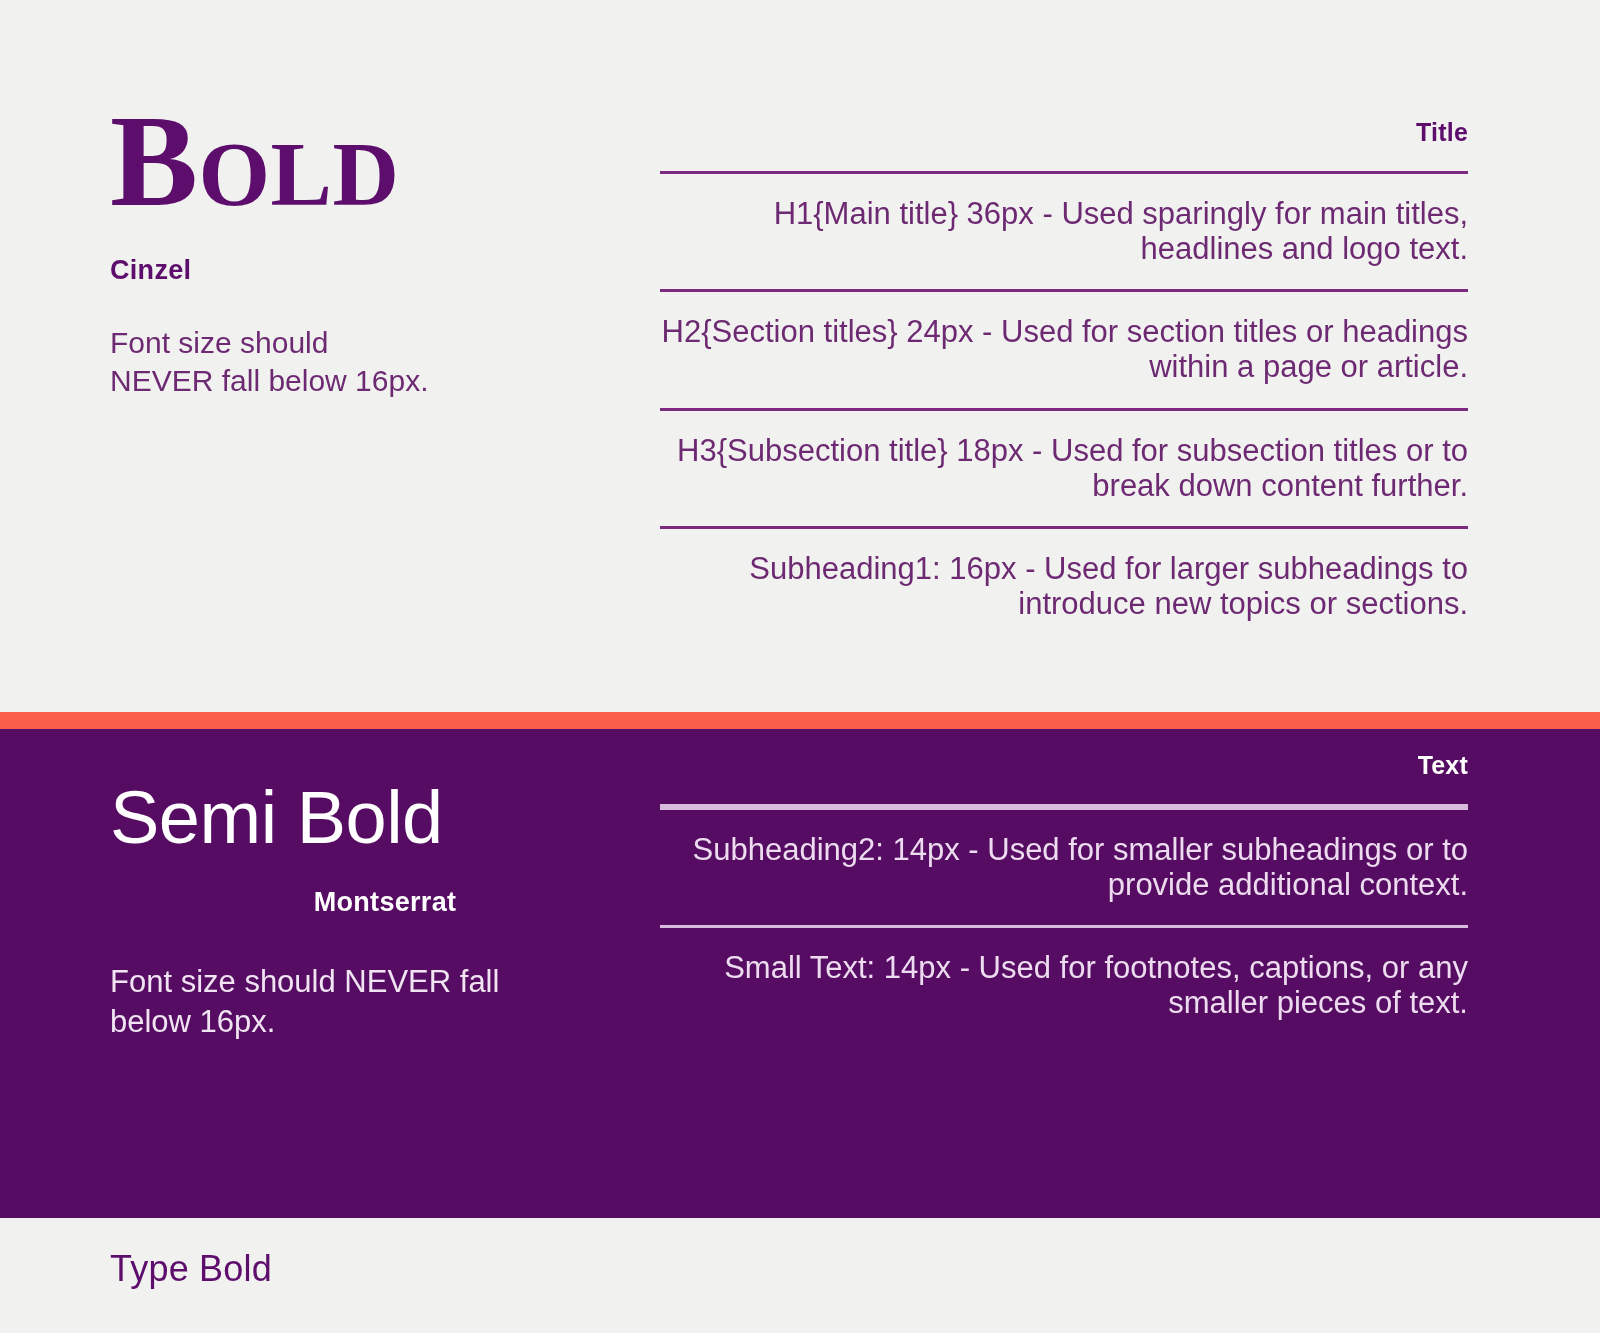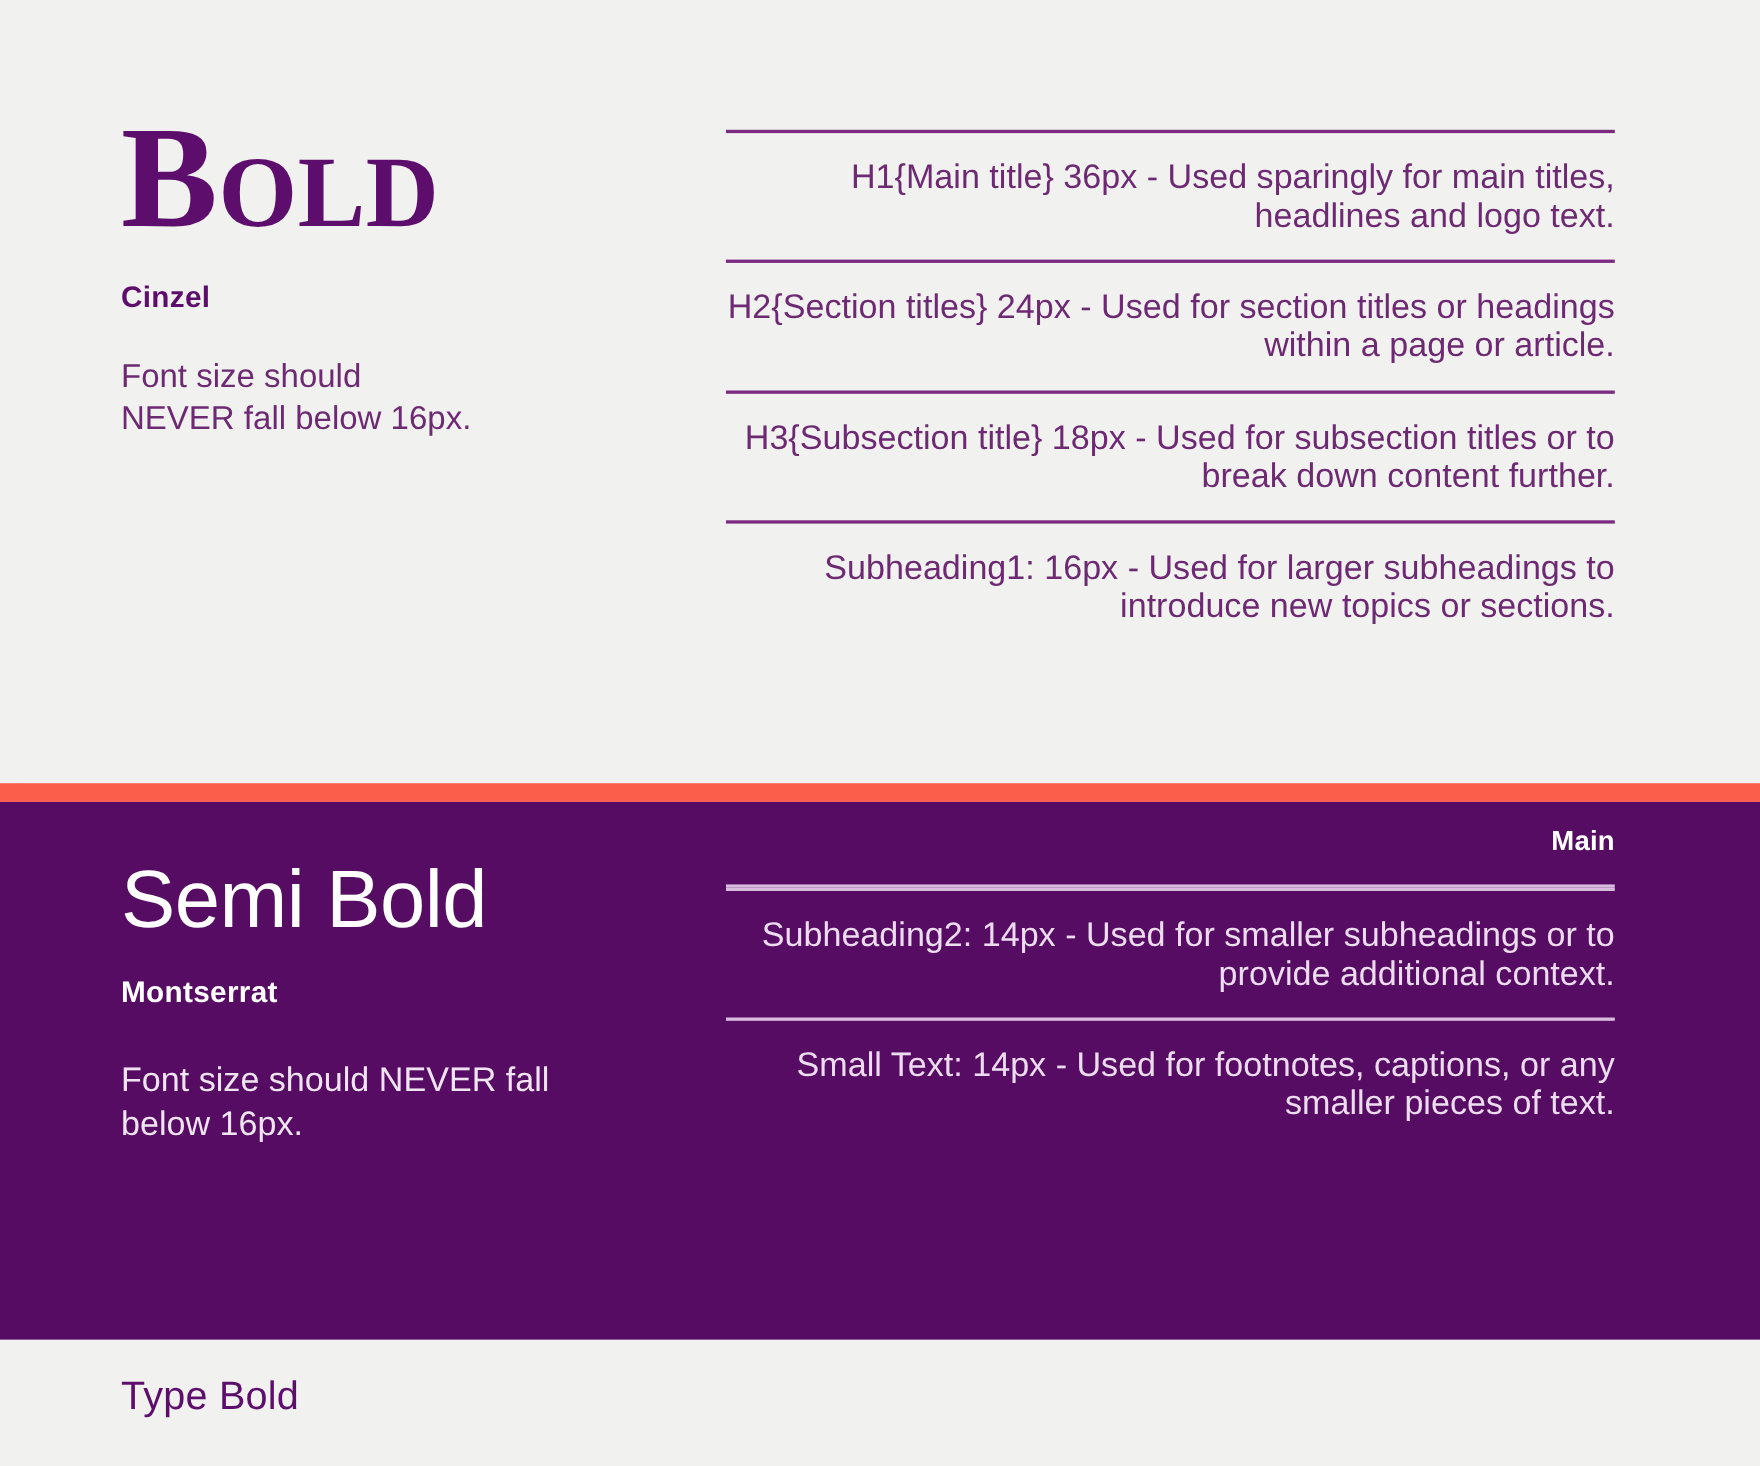--- a/index.html
+++ b/index.html
@@ -51,21 +51,21 @@
   }
 
   .font-name {
     margin-top: 28px;
     font-family: "Liberation Sans", sans-serif;
     font-weight: 700;
     font-size: 27px;
     letter-spacing: 0.3px;
   }
   .font-name.dark { color: #5d0d6b; }
-  .font-name.light { color: #ffffff; }
+  .font-name.light { color: #ffffff; text-align: center; }
 
   .note {
     margin-top: 38px;
     font-family: "Liberation Sans", sans-serif;
     font-weight: 400;
     font-size: 30px;
     line-height: 1.28;
     max-width: 330px;
   }
   .note.dark { color: #6d2a72; }
@@ -181,20 +181,21 @@
 
   <section class="section-title-block">
 
     <div class="left-col">
       <div class="display-serif">Bold</div>
       <div class="font-name dark">Cinzel</div>
       <div class="note dark">Font size should NEVER fall below 16px.</div>
     </div>
 
     <div class="right-col">
+      <div class="col-label dark">Title</div>
 
       <div class="spec-list">
         <div class="divider dark"></div>
         <div class="spec-item dark">H1{Main title} 36px - Used sparingly for main titles, headlines and logo text.</div>
 
         <div class="divider dark"></div>
         <div class="spec-item dark">H2{Section titles} 24px - Used for section titles or headings within a page or article.</div>
 
         <div class="divider dark"></div>
         <div class="spec-item dark">H3{Subsection title} 18px - Used for subsection titles or to break down content further.</div>
@@ -210,21 +211,21 @@
 
   <section class="section-body-block">
 
     <div class="left-col">
       <div class="display-sans">Semi Bold</div>
       <div class="font-name light">Montserrat</div>
       <div class="note light">Font size should NEVER fall below 16px.</div>
     </div>
 
     <div class="right-col">
-      <div class="col-label light">Main</div>
+      <div class="col-label light">Text</div>
 
       <div class="spec-list">
         <div class="divider light"></div>
 
         <div class="divider light"></div>
         <div class="spec-item light">Subheading2: 14px - Used for smaller subheadings or to provide additional context.</div>
 
         <div class="divider light"></div>
         <div class="spec-item light">Small Text: 14px - Used for footnotes, captions, or any smaller pieces of text.</div>
       </div>

